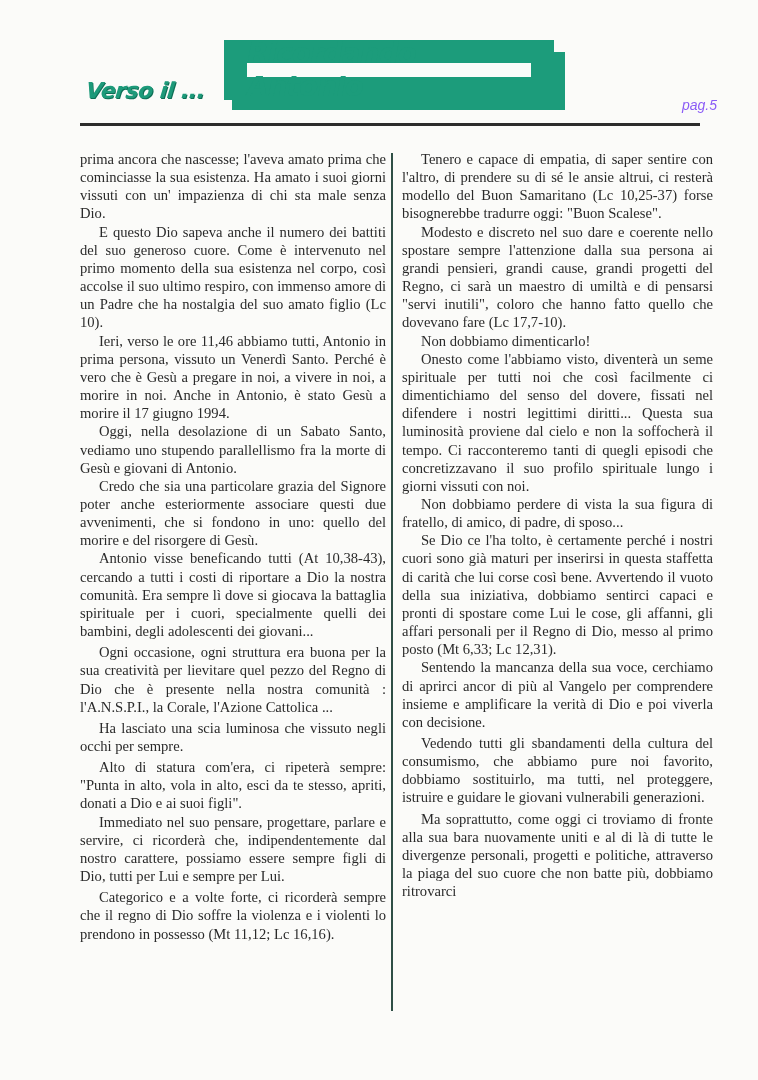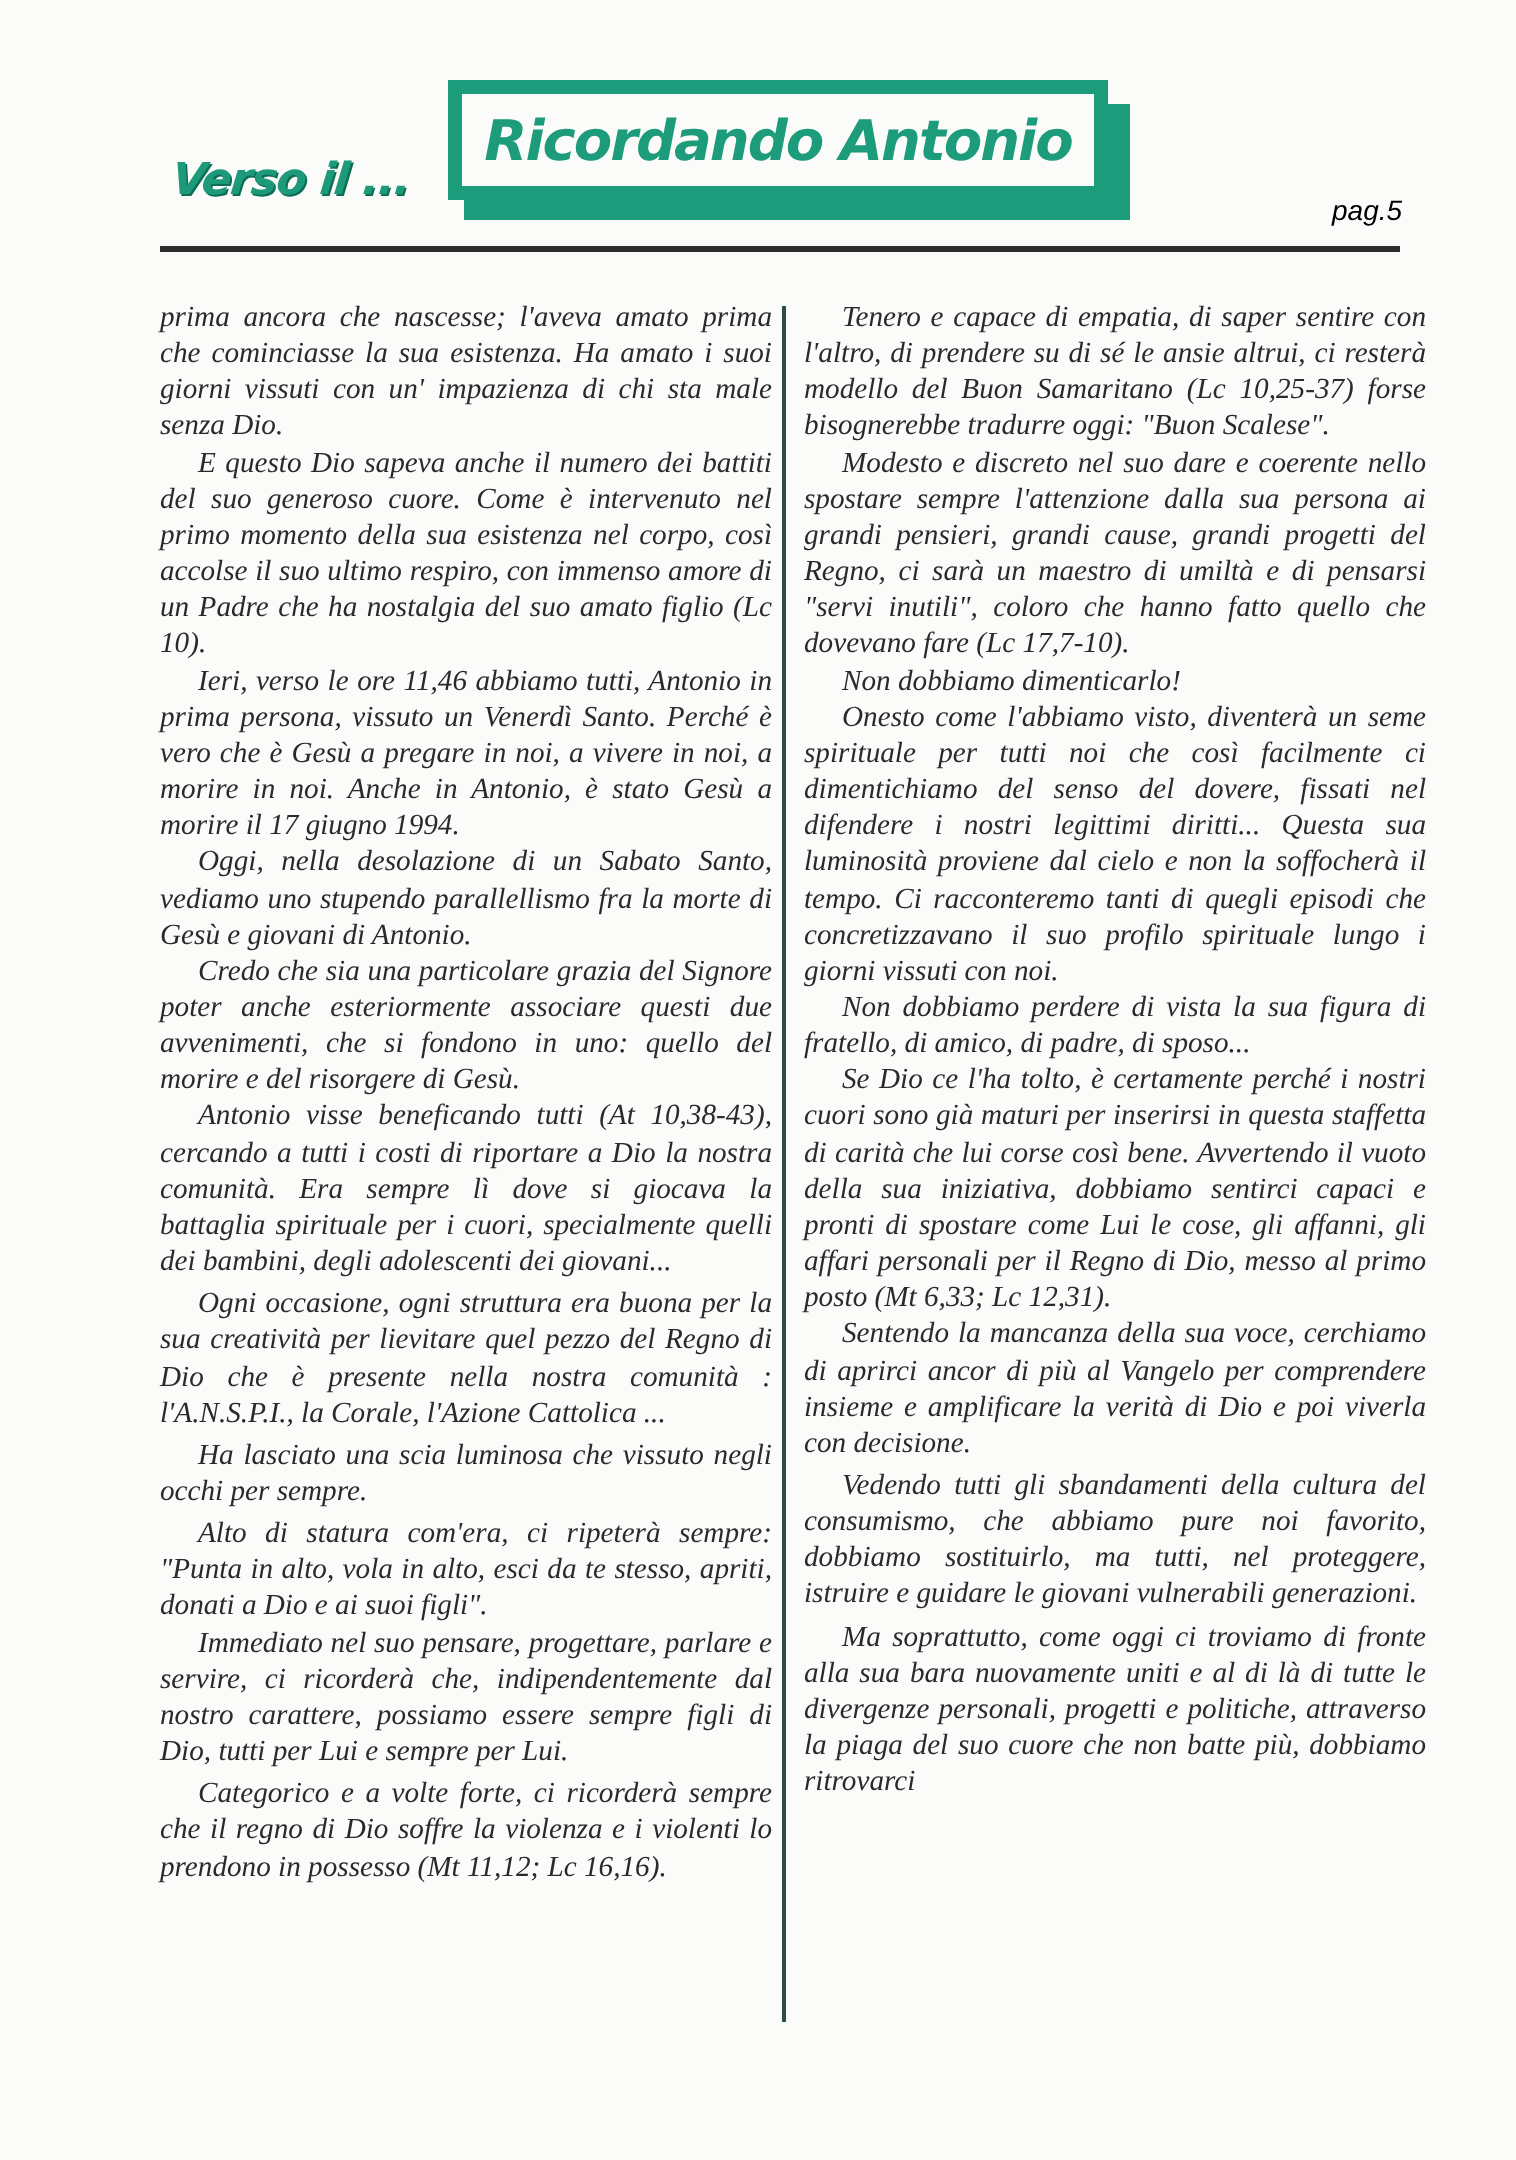--- a/index.html
+++ b/index.html
@@ -23,56 +23,55 @@
   }
   .title-shadow {
     position: absolute; left: 232px; top: 52px;
     width: 333px; height: 58px; background: #1c9c7b;
   }
   .title-box {
     position: absolute; left: 224px; top: 40px;
     width: 330px; height: 60px;
     background: #1c9c7b;
     box-sizing: border-box;
-    padding: 4px;
+    padding: 20px;
   }
   .title-inner {
     width: 100%; height: 100%;
     background: #fbfbf9;
     box-sizing: border-box;
     border: 3px solid #1c9c7b;
     outline: 2px solid #fbfbf9;
     outline-offset: -6px;
     display: flex; align-items: center; justify-content: center;
   }
   .title-text {
     font-family: "DejaVu Sans", "Liberation Sans", sans-serif;
     font-style: italic; font-weight: bold;
     font-size: 28px; color: #1c9c7b;
     letter-spacing: -1px;
   }
   .page-num {
-    position: absolute; left: 666px; top: 97px;
+    position: absolute; left: 682px; top: 97px;
     font-family: "Liberation Sans", "DejaVu Sans", sans-serif;
-    font-style: italic; font-size: 14px; color: #000000;
+    font-style: italic; font-size: 14px; color: #8b5cf6;
   }
   .header-rule {
     position: absolute; left: 80px; top: 123px;
     width: 620px; height: 3px; background: #2c2c2c;
   }
   .col-divider {
     position: absolute; left: 391px; top: 153px;
     width: 2px; height: 858px; background: #2f4f46;
   }
   .column {
     position: absolute; top: 150px;
     font-size: 14.6px; line-height: 18.15px;
     text-align: justify;
     hyphens: none;
-    font-style: italic;
   }
   .col-left { left: 80px; width: 306px; }
   .col-right { left: 402px; width: 311px; }
   .column p { margin: 0; text-indent: 19px; }
   .column p.noindent { text-indent: 0; }
   .column p.gap { margin-top: 3px; }
 </style>
 </head>
 <body>
 

